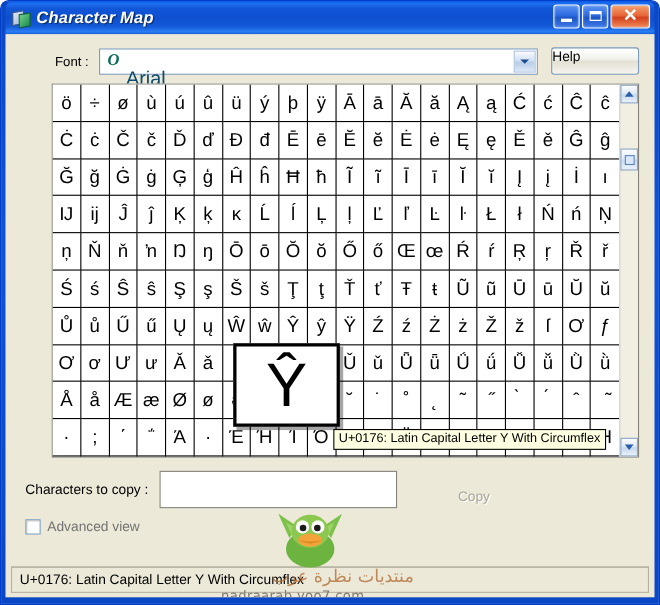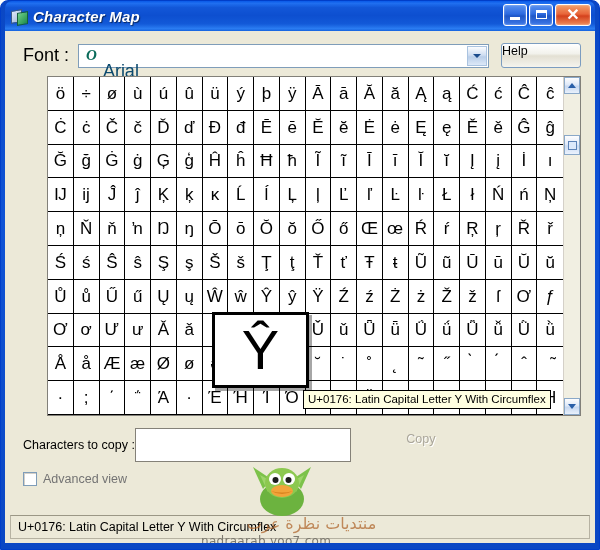--- a/index.html
+++ b/index.html
@@ -123,24 +123,25 @@
     padding: 0;
     overflow: hidden;
   }
 
   .font-row {
     display: flex;
     align-items: center;
     padding: 12px 14px 8px 18px;
   }
   .font-label {
-    font-size: 18px;
+    font-size: 12px;
     color: #000;
     margin-right: 9px;
     white-space: nowrap;
+    margin-left: 27px;
   }
   .combo {
     flex: 1;
     height: 24px;
     background: #fff;
     border: 1px solid #7f9db9;
     display: flex;
     align-items: center;
     box-sizing: border-box;
     position: relative;
@@ -308,20 +309,21 @@
   
   .copy-row {
     display: flex;
     align-items: center;
     margin: 12px 14px 0 18px;
   }
   .copy-label {
     font-size: 12.5px;
     color: #000;
     white-space: nowrap;
+    margin-right: 10px;
   }
   .copy-input {
     width: 216px;
     height: 34px;
     background: #fff;
     border: 1px solid #848178;
     box-sizing: border-box;
   }
   .select-btn {
     width: 100px;
@@ -334,21 +336,21 @@
     display: flex;
     align-items: center;
     justify-content: center;
     font-size: 12.5px;
   }
   .copy-btn {
     width: 100px;
     height: 26px;
     margin-left: 20px;
     display: flex;
-    align-items: flex-start;
+    align-items: flex-end;
     justify-content: center;
     color: #aaa69a;
     text-shadow: 1px 1px 0 #fff;
     font-size: 12.5px;
   }
   .adv-row {
     display: flex;
     align-items: center;
     margin: 10px 0 0 18px;
   }

